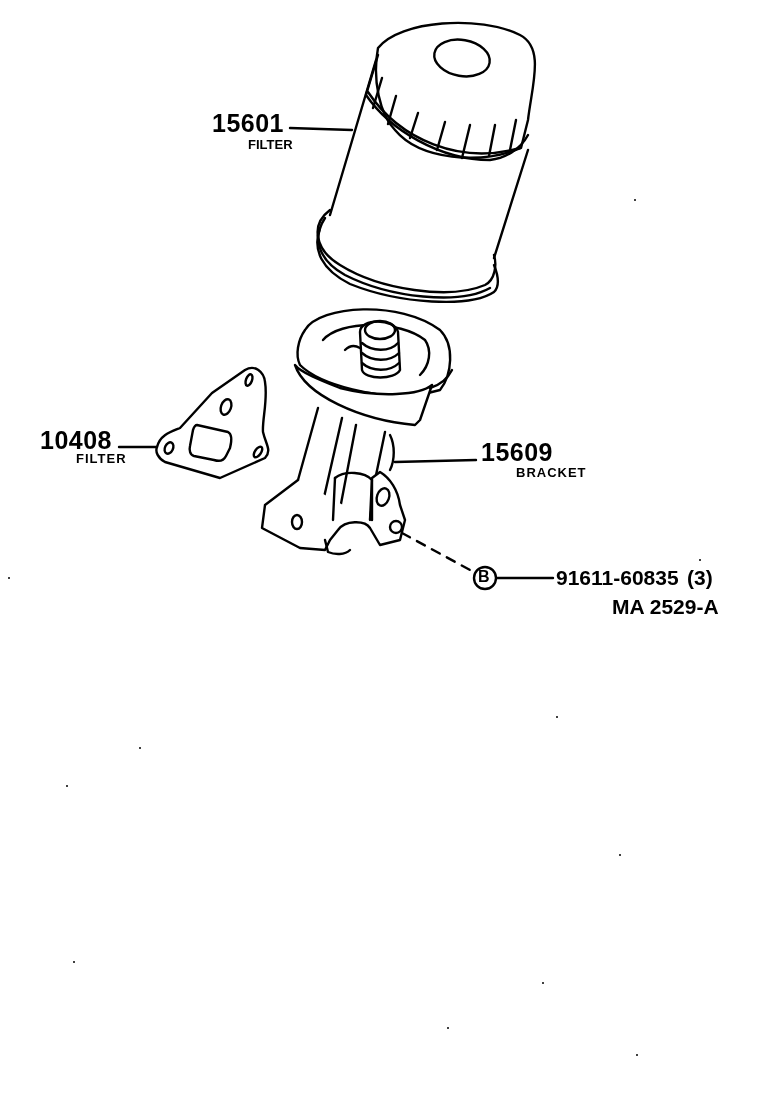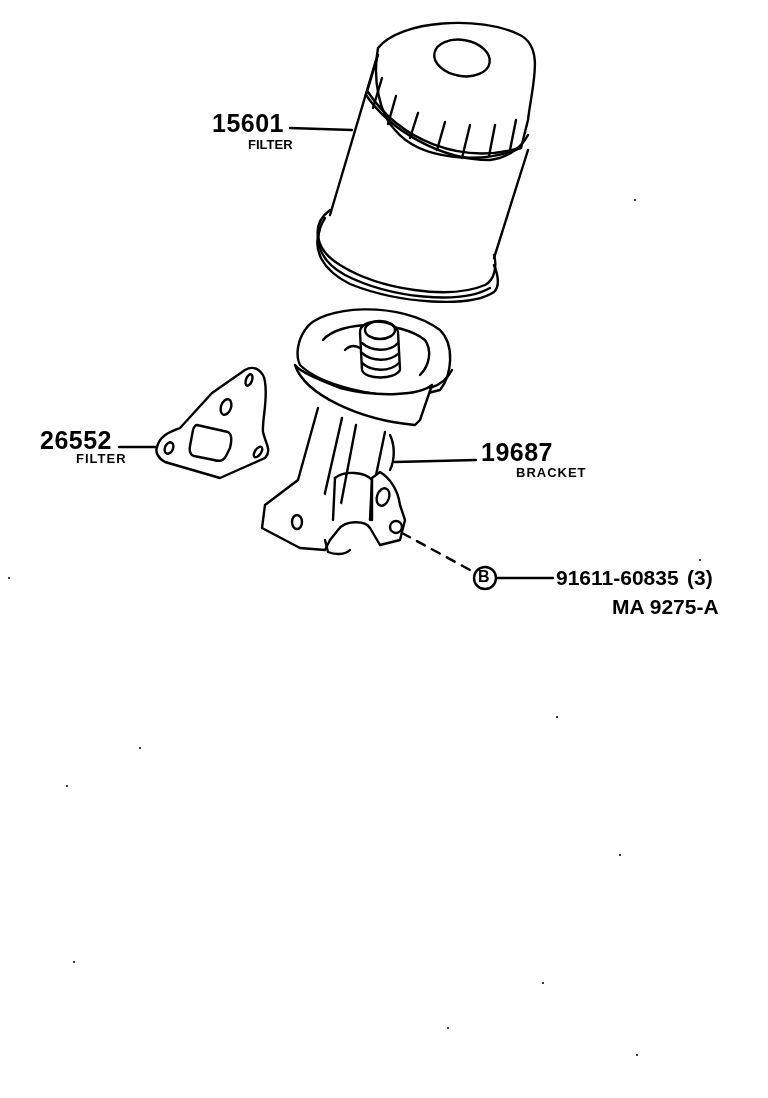--- a/index.html
+++ b/index.html
@@ -104,23 +104,23 @@
     <circle class="speck" cx="543" cy="983" r="1"></circle>
     <circle class="speck" cx="448" cy="1028" r="1"></circle>
     <circle class="speck" cx="637" cy="1055" r="1"></circle>
     <circle class="speck" cx="700" cy="560" r="1"></circle>
   </g>
 </svg>
 
 <div class="label pn" style="left:212px; top:111px;">15601</div>
 <div class="label nm thin" style="left:212px; top:138px;">FILTER</div>
 
-<div class="label pn" style="left:40px; top:428px;">26552</div>
+<div class="label pn" style="left:40px; top:428px;">10408</div>
 <div class="label nm" style="left:40px; top:452px;">FILTER</div>
 
-<div class="label pn" style="left:481px; top:440px;">19687</div>
+<div class="label pn" style="left:481px; top:440px;">15609</div>
 <div class="label nm" style="left:480px; top:466px;">BRACKET</div>
 
 <div class="label" style="left:478px; top:569px; font-weight:bold; font-size:16px;">B</div>
 <div class="label ref" style="left:556px; top:567px;">91611-60835</div>
 <div class="label ref" style="left:687px; top:567px;">(3)</div>
 
-<div class="label ref" style="left:612px; top:596px;">MA 9275-A</div>
+<div class="label ref" style="left:612px; top:596px;">MA 2529-A</div>
 
 </body></html>

